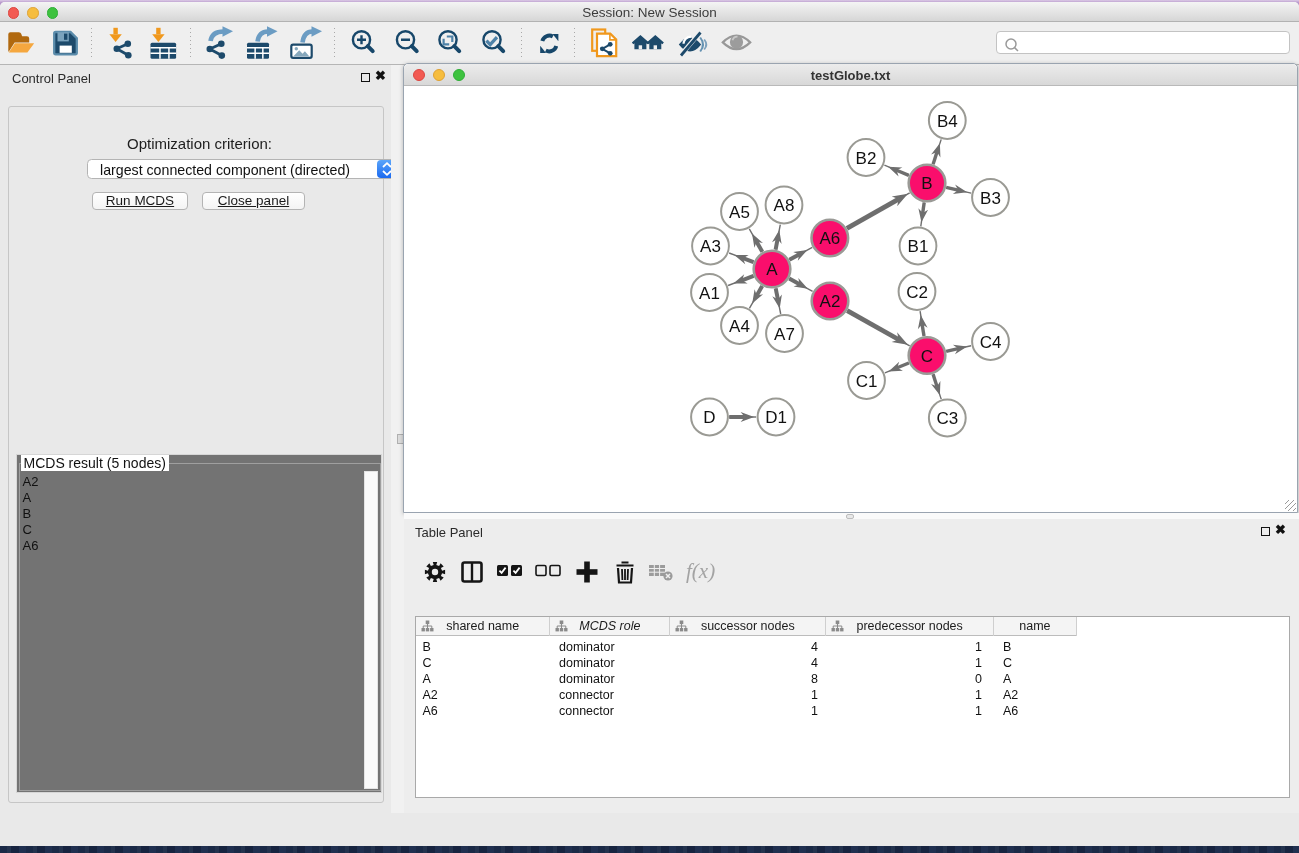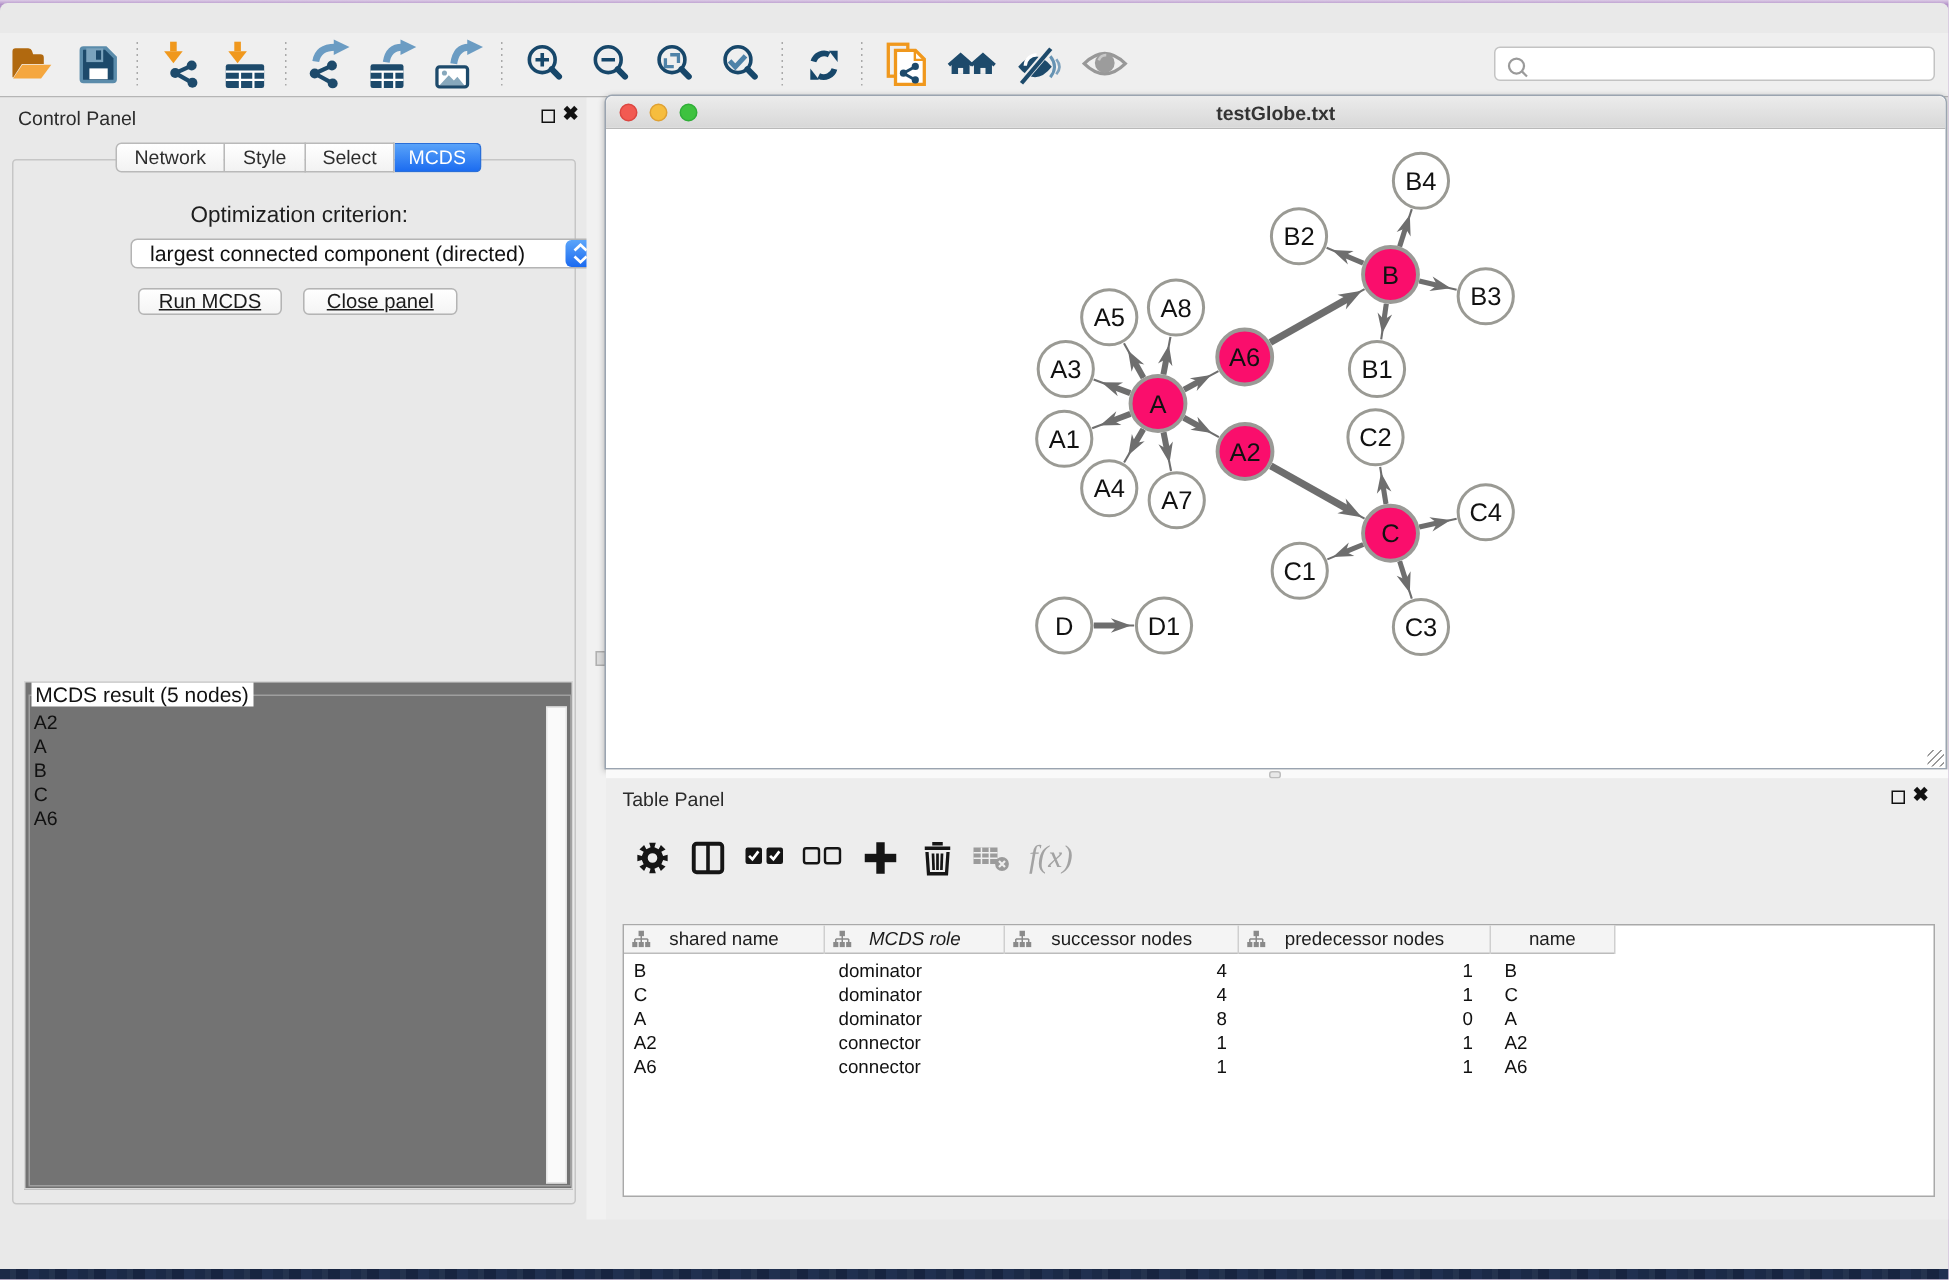--- a/index.html
+++ b/index.html
@@ -91,20 +91,26 @@
 .thead { position:absolute; left:0; top:0; width:660px; height:19px; background:#f4f4f4; border-bottom:1px solid #bcbcbc;}
 .th { position:absolute; top:0; height:19px; font-size:12.5px; color:#1c1c1c; text-align:center; line-height:19px;
   border-right:1px solid #cfcfcf; }
 .trow { position:absolute; font-size:12.5px; color:#111; }
 .tseg { left:268px; top:270px; }
 .tseg .s:nth-child(1){ width:92px; } .tseg .s:nth-child(2){ width:89px; }
 .tseg .s:nth-child(3){ width:115px; } .tseg .s:nth-child(4){ width:61px; }
 </style></head><body>
 
 <div class="appwin">
+  <div class="titlebar">
+    <div class="tl r"></div>
+      <div class="tl y"></div>
+      <div class="tl g"></div>
+    <div class="apptitle">Session: New Session</div>
+  </div>
   <div class="toolbar">
       <div class="tsep" style="left:91px;"></div>
       <div class="tsep" style="left:190px;"></div>
       <div class="tsep" style="left:334px;"></div>
       <div class="tsep" style="left:521px;"></div>
       <div class="tsep" style="left:574px;"></div>
       <svg style="position:absolute;left:0;top:-2px;" width="1299" height="45" viewBox="0 20 1299 45">
         <path d="M8.3 51.5 L8.3 34.3 Q8.3 32.2 10.4 32.2 L18.8 32.2 Q20.8 32.2 21.3 33.9 L22.1 36.2 L26.9 36.2 Q29.2 36.2 29.2 38.4 L29.2 42.6 L14.6 42.6 L8.9 51.5 Z" fill="#b1690f"></path>
         <path d="M14.9 43.2 L34.2 43.2 L27.4 52.4 L8.7 52.4 Z" fill="#f5a73f"></path>
         <path d="M54.2 33.5 Q54.2 32 55.7 32 L70.5 32 L76.8 38.3 L76.8 52.8 Q76.8 54.3 75.3 54.3 L55.7 54.3 Q54.2 54.3 54.2 52.8 Z" fill="#1d4a6b" stroke="#5b8cab" stroke-width="2.3"></path>
@@ -213,26 +219,20 @@
 <circle cx="9" cy="9" r="5" fill="none" stroke="#9a9a9a" stroke-width="1.5"></circle>
 <line x1="12.6" y1="12.6" x2="16" y2="16" stroke="#9a9a9a" stroke-width="1.5"></line>
         </svg>
       </div>
     </div>
   <div class="leftpanel">
     <div class="cphead">Control Panel</div>
     <div class="cpfloat"></div>
     <div class="cpclose">✖</div>
     <div class="cpborder"></div>
-    <div class="seg cptabs">
-        <div class="s first">Network</div>
-        <div class="s">Style</div>
-        <div class="s">Select</div>
-        <div class="s sel last">MCDS</div>
-      </div>
     <div class="optlabel">Optimization criterion:</div>
     <div class="combo">
         <span class="txt">largest connected component (directed)</span>
       <div class="step"><svg width="20" height="18">
             <path d="M6 7 L10 3.2 L14 7" fill="none" stroke="#fff" stroke-width="1.8"></path>
             <path d="M6 11 L10 14.8 L14 11" fill="none" stroke="#fff" stroke-width="1.8"></path>
           </svg></div>
     </div>
     <div class="btn" style="left:92px; top:126.5px; width:96px;">Run MCDS</div>
     <div class="btn" style="left:202px; top:126.5px; width:103px;">Close panel</div>

